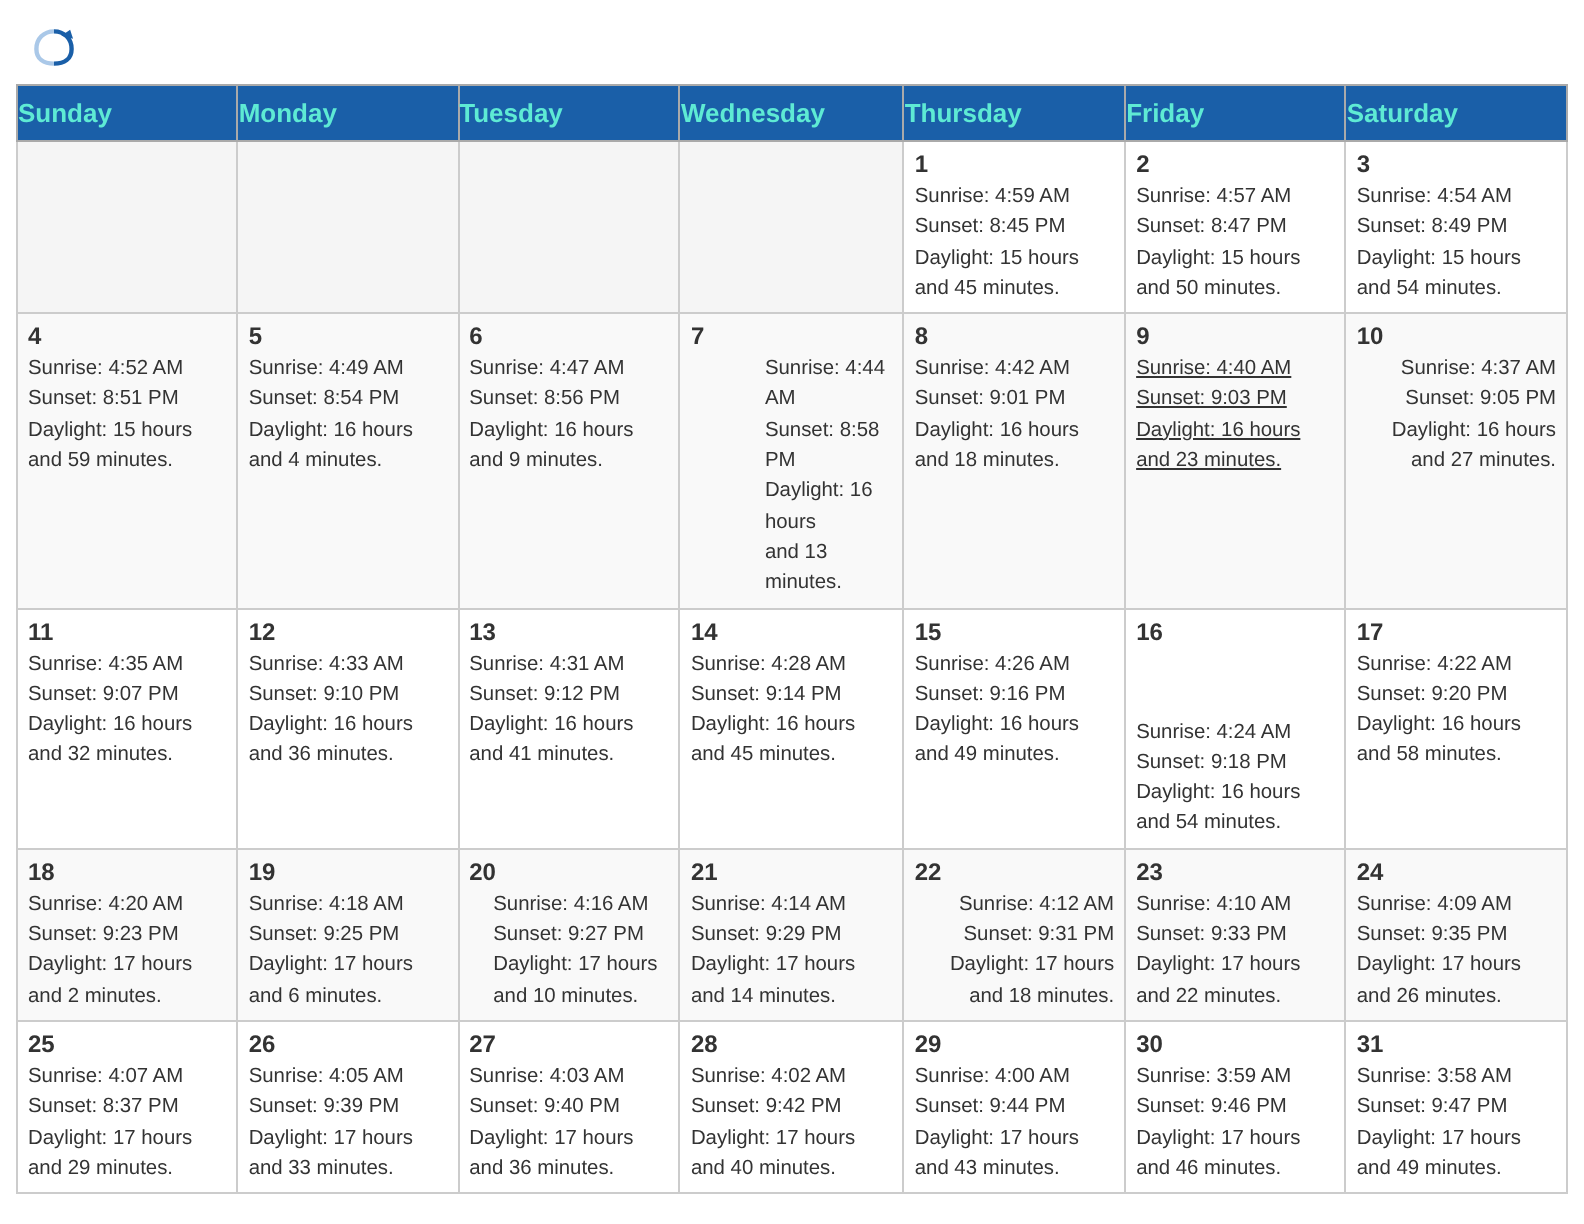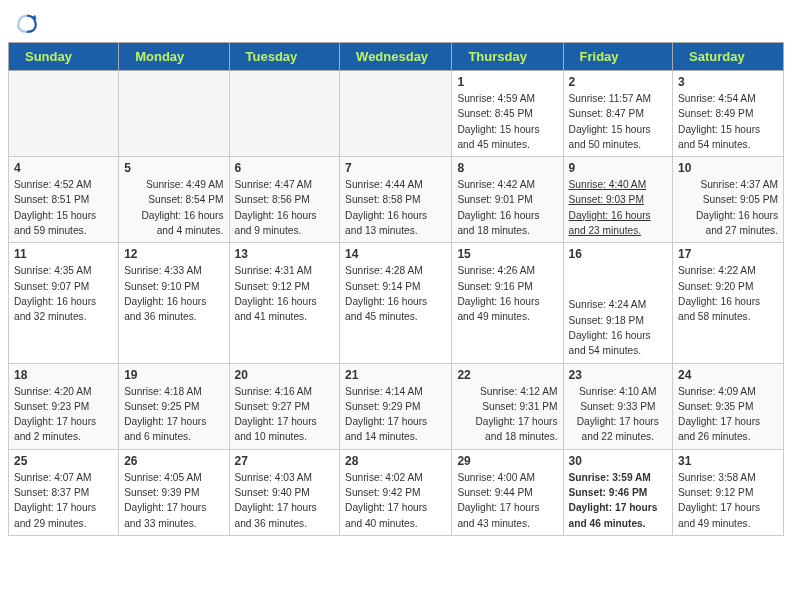--- a/index.html
+++ b/index.html
@@ -50,22 +50,22 @@
       font-size: 15px;
       color: #333;
     }
     .calendar {
       width: 100%;
       border-collapse: collapse;
       margin: 0;
     }
     .calendar th {
       background: #1a5fa8;
-      color: #bef264;
-      padding: 6px 16px;
+      color: #5eead4;
+      padding: 6px 0;
       text-align: left;
       font-size: 13px;
       font-weight: bold;
       border: 1px solid #aaa;
     }
     .calendar td {
       vertical-align: top;
       border: 1px solid #ccc;
       padding: 4px 5px;
       font-size: 10.5px;
@@ -137,21 +137,21 @@
           <td class="empty"></td>
           <td>
             <span class="day-number">1</span>
             <div class="day-info" style="white-space: pre-line;">Sunrise: 4:59 AM
 Sunset: 8:45 PM
 Daylight: 15 hours
 and 45 minutes.</div>
           </td>
           <td>
             <span class="day-number">2</span>
-            <div class="day-info" style="white-space: pre-line;">Sunrise: 11:57 AM
+            <div class="day-info" style="white-space: pre-line;">Sunrise: 4:57 AM
 Sunset: 8:47 PM
 Daylight: 15 hours
 and 50 minutes.</div>
           </td>
           <td>
             <span class="day-number">3</span>
             <div class="day-info" style="white-space: pre-line;">Sunrise: 4:54 AM
 Sunset: 8:49 PM
 Daylight: 15 hours
 and 54 minutes.</div>
@@ -160,35 +160,35 @@
         <tr>
           <td>
             <span class="day-number">4</span>
             <div class="day-info" style="white-space: pre-line;">Sunrise: 4:52 AM
 Sunset: 8:51 PM
 Daylight: 15 hours
 and 59 minutes.</div>
           </td>
           <td>
             <span class="day-number">5</span>
-            <div class="day-info" style="white-space: pre-line; text-align: right;">Sunrise: 4:49 AM
+            <div class="day-info" style="white-space: pre-line;">Sunrise: 4:49 AM
 Sunset: 8:54 PM
 Daylight: 16 hours
 and 4 minutes.</div>
           </td>
           <td>
             <span class="day-number">6</span>
             <div class="day-info" style="white-space: pre-line;">Sunrise: 4:47 AM
 Sunset: 8:56 PM
 Daylight: 16 hours
 and 9 minutes.</div>
           </td>
           <td>
             <span class="day-number">7</span>
-            <div class="day-info" style="white-space: pre-line;">Sunrise: 4:44 AM
+            <div class="day-info" style="white-space: pre-line; margin-left: 37px;">Sunrise: 4:44 AM
 Sunset: 8:58 PM
 Daylight: 16 hours
 and 13 minutes.</div>
           </td>
           <td>
             <span class="day-number">8</span>
             <div class="day-info" style="white-space: pre-line;">Sunrise: 4:42 AM
 Sunset: 9:01 PM
 Daylight: 16 hours
 and 18 minutes.</div>
@@ -269,42 +269,42 @@
           </td>
           <td>
             <span class="day-number">19</span>
             <div class="day-info" style="white-space: pre-line;">Sunrise: 4:18 AM
 Sunset: 9:25 PM
 Daylight: 17 hours
 and 6 minutes.</div>
           </td>
           <td>
             <span class="day-number">20</span>
-            <div class="day-info" style="white-space: pre-line;">Sunrise: 4:16 AM
+            <div class="day-info" style="white-space: pre-line; margin-left: 12px;">Sunrise: 4:16 AM
 Sunset: 9:27 PM
 Daylight: 17 hours
 and 10 minutes.</div>
           </td>
           <td>
             <span class="day-number">21</span>
             <div class="day-info" style="white-space: pre-line;">Sunrise: 4:14 AM
 Sunset: 9:29 PM
 Daylight: 17 hours
 and 14 minutes.</div>
           </td>
           <td>
             <span class="day-number">22</span>
             <div class="day-info" style="white-space: pre-line; text-align: right;">Sunrise: 4:12 AM
 Sunset: 9:31 PM
 Daylight: 17 hours
 and 18 minutes.</div>
           </td>
           <td>
             <span class="day-number">23</span>
-            <div class="day-info" style="white-space: pre-line; text-align: center;">Sunrise: 4:10 AM
+            <div class="day-info" style="white-space: pre-line;">Sunrise: 4:10 AM
 Sunset: 9:33 PM
 Daylight: 17 hours
 and 22 minutes.</div>
           </td>
           <td>
             <span class="day-number">24</span>
             <div class="day-info" style="white-space: pre-line;">Sunrise: 4:09 AM
 Sunset: 9:35 PM
 Daylight: 17 hours
 and 26 minutes.</div>
@@ -341,28 +341,28 @@
           </td>
           <td>
             <span class="day-number">29</span>
             <div class="day-info" style="white-space: pre-line;">Sunrise: 4:00 AM
 Sunset: 9:44 PM
 Daylight: 17 hours
 and 43 minutes.</div>
           </td>
           <td>
             <span class="day-number">30</span>
-            <div class="day-info" style="white-space: pre-line; font-weight: bold;">Sunrise: 3:59 AM
+            <div class="day-info" style="white-space: pre-line;">Sunrise: 3:59 AM
 Sunset: 9:46 PM
 Daylight: 17 hours
 and 46 minutes.</div>
           </td>
           <td>
             <span class="day-number">31</span>
             <div class="day-info" style="white-space: pre-line;">Sunrise: 3:58 AM
-Sunset: 9:12 PM
+Sunset: 9:47 PM
 Daylight: 17 hours
 and 49 minutes.</div>
           </td>
         </tr>
       </tbody>
   </table>
 </div>
 
 </body></html>

